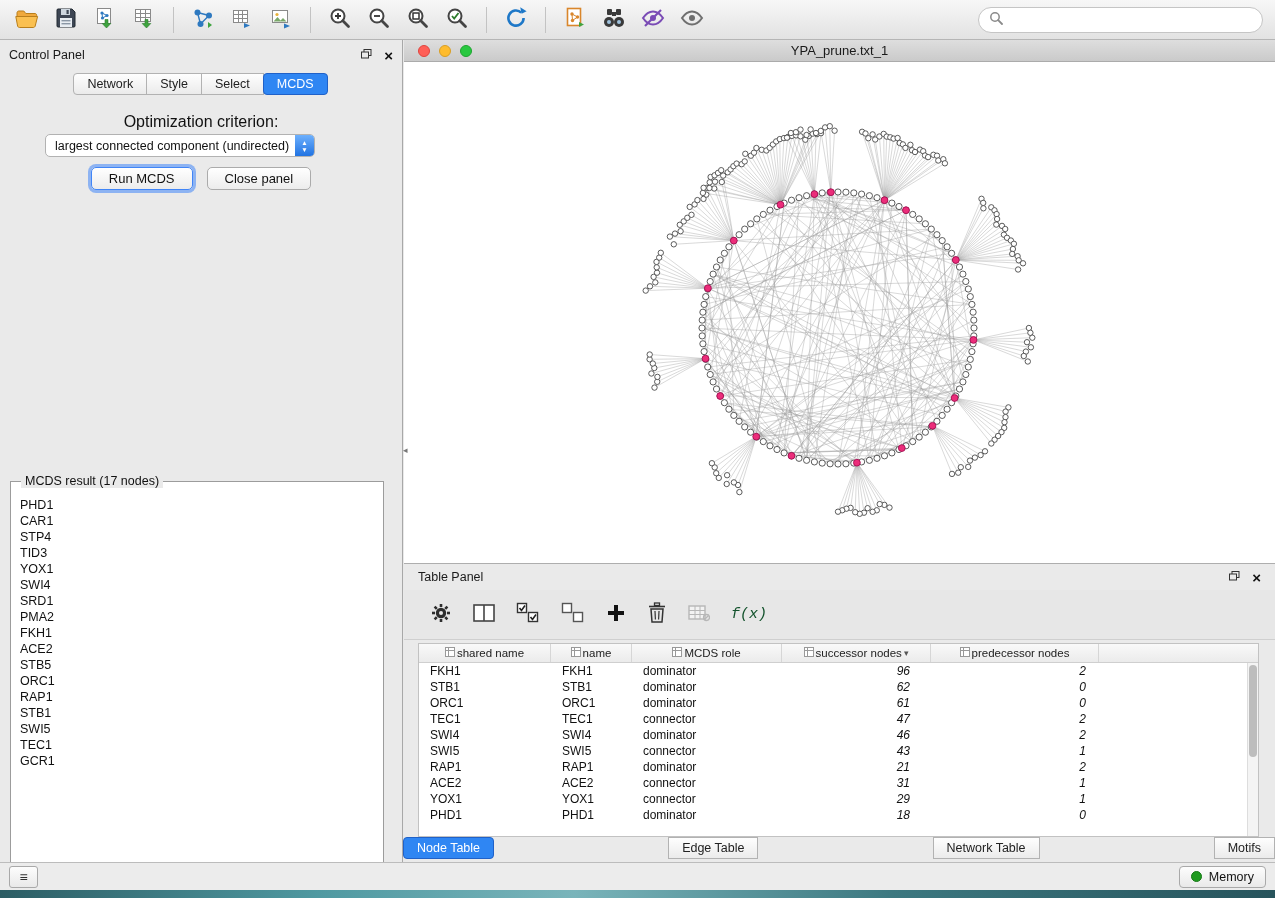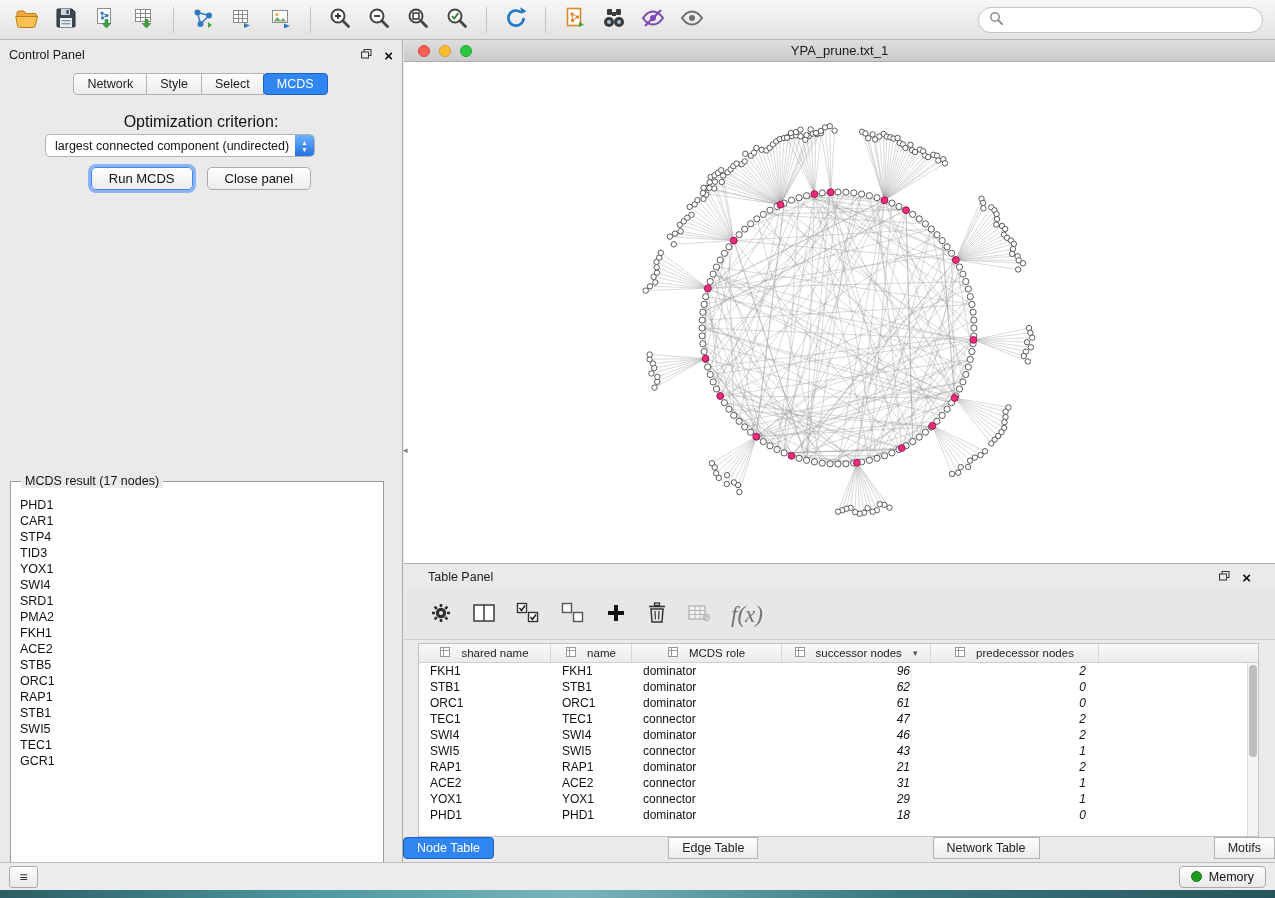--- a/index.html
+++ b/index.html
@@ -47,27 +47,27 @@
   .tl{width:12px;height:12px;border-radius:50%;box-sizing:border-box;flex:0 0 auto;}
   .tl.red{background:#ff5f57;border:1px solid #e0443e;}
   .tl.yellow{background:#febc2e;border:1px solid #d89e24;}
   .tl.green{background:#28c840;border:1px solid #1da52f;}
   .canvas-title{position:absolute;left:0;right:0;text-align:center;font-size:13px;color:#1a1a1a;}
   #graph-svg{display:block;}
   .split-handle{position:absolute;left:403px;top:446px;font-size:9px;color:#777;line-height:9px;z-index:5;}
 
   
   .table-panel{position:absolute;left:404px;top:564px;width:871px;height:298px;background:#eaeaea;box-sizing:border-box;}
-  .tp-hdr{height:26px;display:flex;align-items:center;padding:0 24px;font-size:12.5px;color:#1a1a1a;}
+  .tp-hdr{height:26px;display:flex;align-items:center;padding:0 14px;font-size:12.5px;color:#1a1a1a;}
   .tp-toolbar{position:absolute;left:0;top:26px;right:0;height:50px;display:flex;align-items:center;gap:21px;
               padding:0 26px;border-bottom:1px solid #cfcfcf;background:#e7e7e7;box-sizing:border-box;}
-  .fx{font-family:Liberation Serif, serif;font-style:italic;font-size:23px;color:#737373;}
+  .fx{font-family:Liberation Mono, monospace;font-style:italic;font-size:15px;color:#14532d;}
   .ttable{position:absolute;left:14px;top:79px;width:841px;height:194px;background:#fff;border:1px solid #c2c2c2;box-sizing:border-box;overflow:hidden;}
   .thead{display:flex;height:19px;background:linear-gradient(#f9f9f9,#ebebeb);border-bottom:1px solid #cfcfcf;box-sizing:border-box;}
-  .th{display:flex;align-items:center;justify-content:center;gap:11px;font-size:11.5px;color:#222;
+  .th{display:flex;align-items:center;justify-content:center;gap:2px;font-size:11.5px;color:#222;
       border-right:1px solid #d6d6d6;box-sizing:border-box;white-space:nowrap;}
   .th.fill{flex:1;border-right:none;}
   .c0{width:132px}.c1{width:81px}.c2{width:150px}.c3{width:149px}.c4{width:168px}
   .trow{display:flex;height:16px;align-items:center;}
   .tcell{font-size:12px;color:#111;box-sizing:border-box;white-space:nowrap;}
   .tcell.l{padding-left:11px;text-align:left;}
   .tcell.r{text-align:right;font-style:italic;}
   .tcell.c3{padding-right:21px;}
   .tcell.c4{padding-right:13px;}
   .sort-glyph{font-size:9px;color:#555;}

